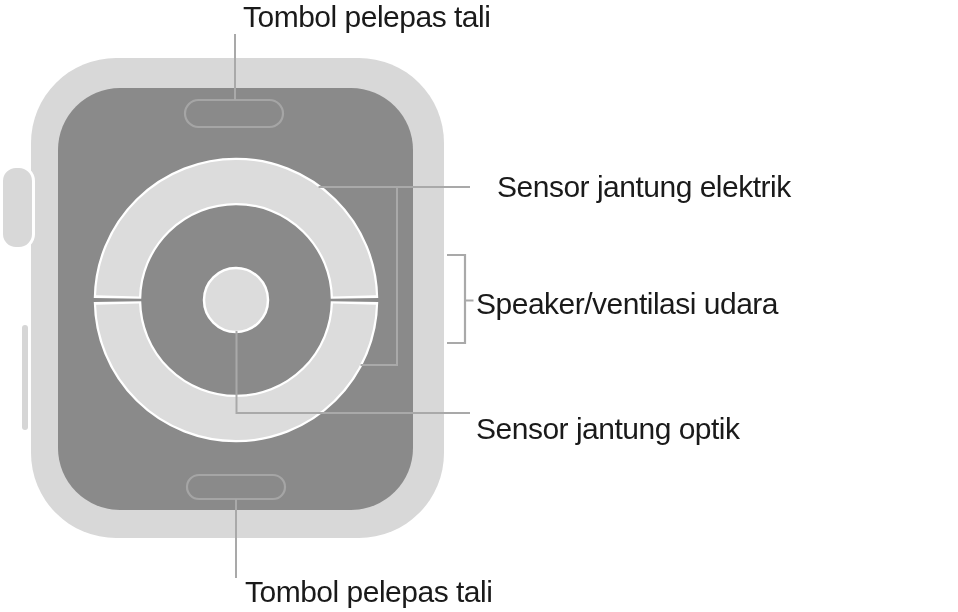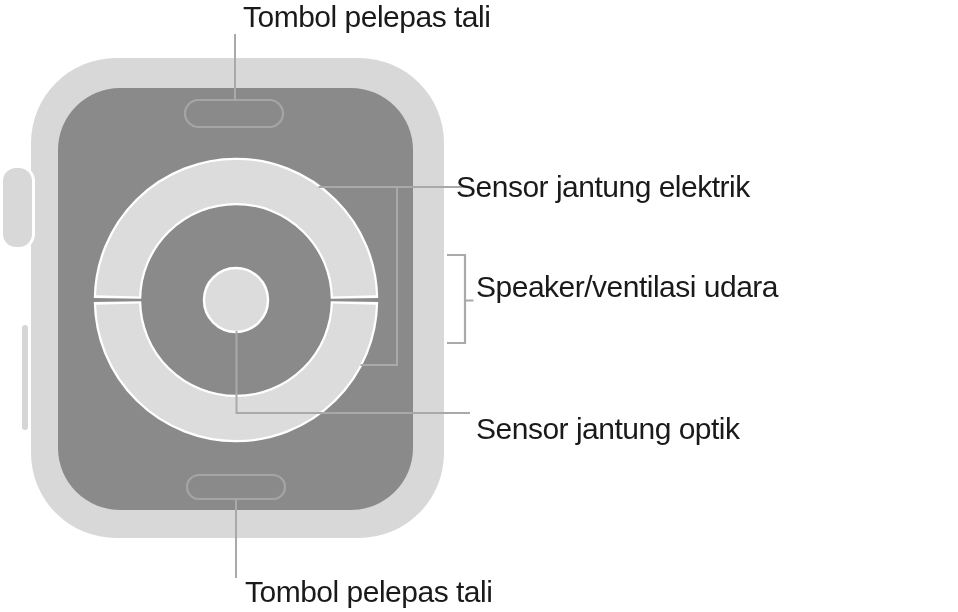--- a/index.html
+++ b/index.html
@@ -24,22 +24,22 @@
     position:absolute;left:58px;top:88px;width:355px;height:422px;
     border-radius:62px;background:#8a8a8a;
   }
   .overlay{position:absolute;left:0;top:0;width:958px;height:612px;}
   
   .label{
     position:absolute;font-size:30px;line-height:30px;letter-spacing:-0.5px;
     color:#1a1a1a;white-space:nowrap;
   }
   .label-top{left:243px;top:2px;}
-  .label-elektrik{left:456px;top:172px;}
-  .label-speaker{left:476px;top:272px;}
+  .label-elektrik{left:497px;top:172px;}
+  .label-speaker{left:476px;top:289px;}
   .label-optik{left:476px;top:414px;}
   .label-bottom{left:245px;top:577px;}
 </style>
 </head>
 <body>
 
 <div class="stage">
 
   <div class="watch-case" style="background: rgb(216, 216, 216);"></div>
   <div class="crown" style="background: rgb(216, 216, 216);"></div>

